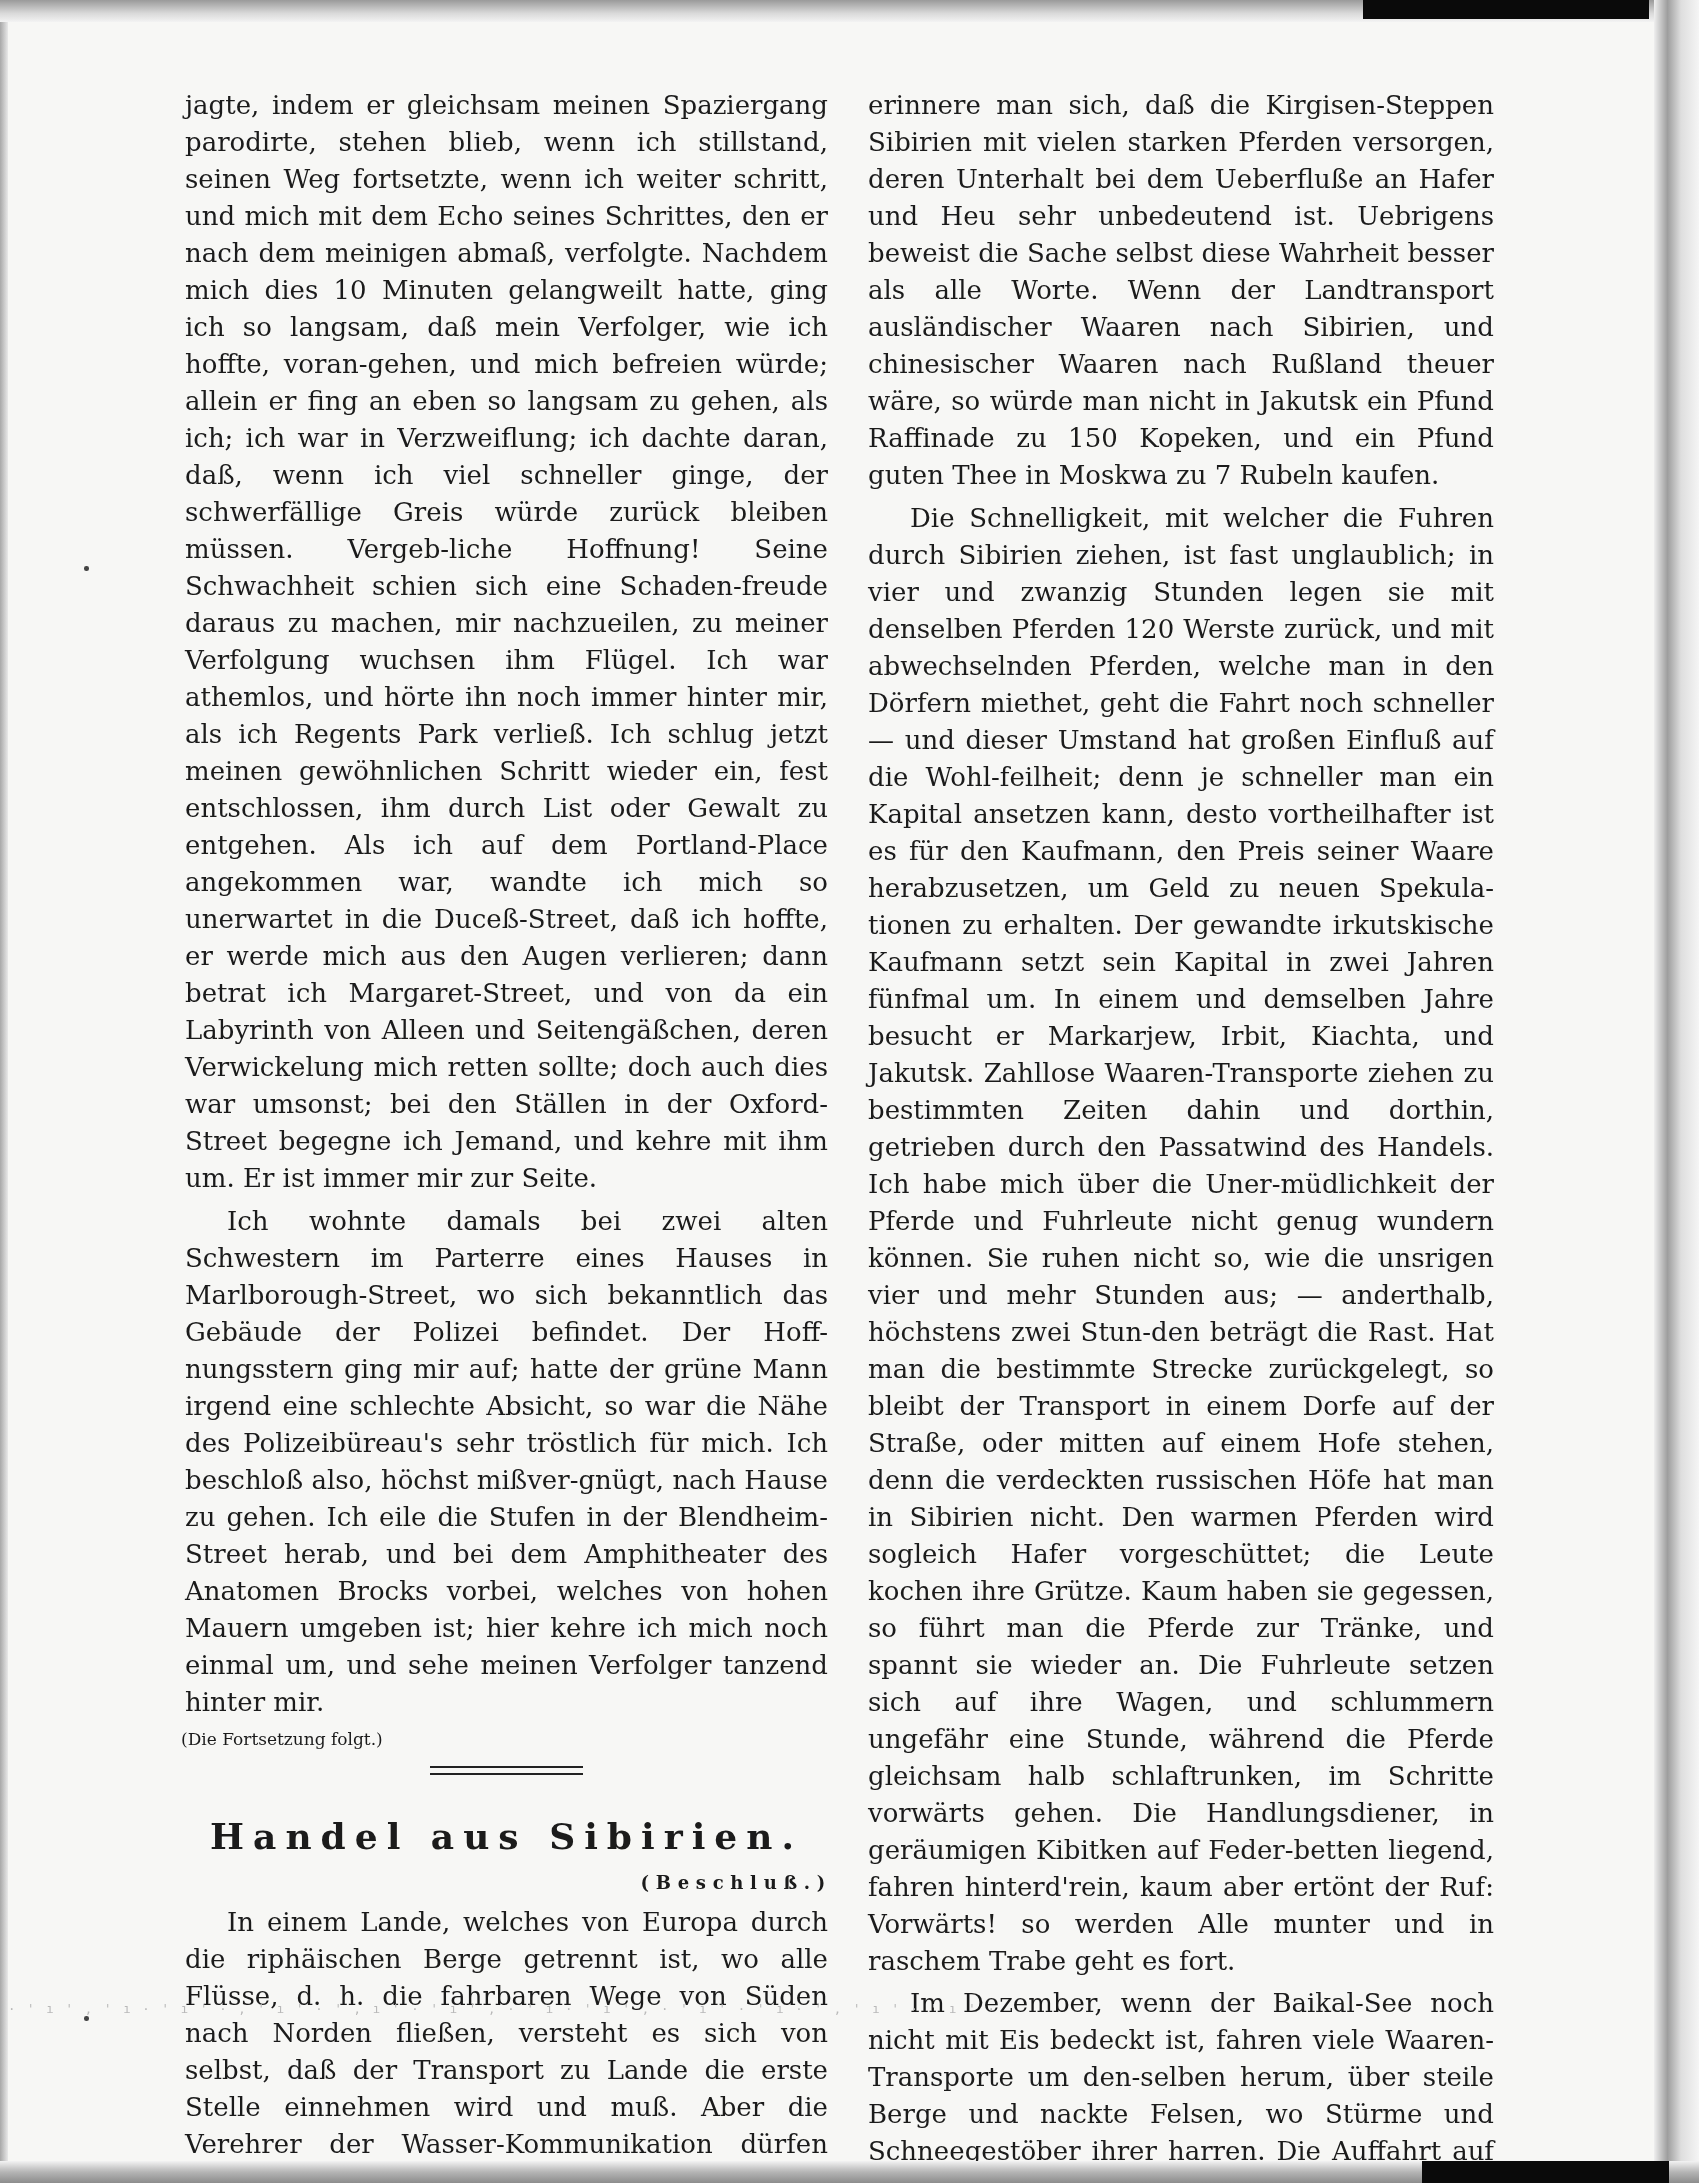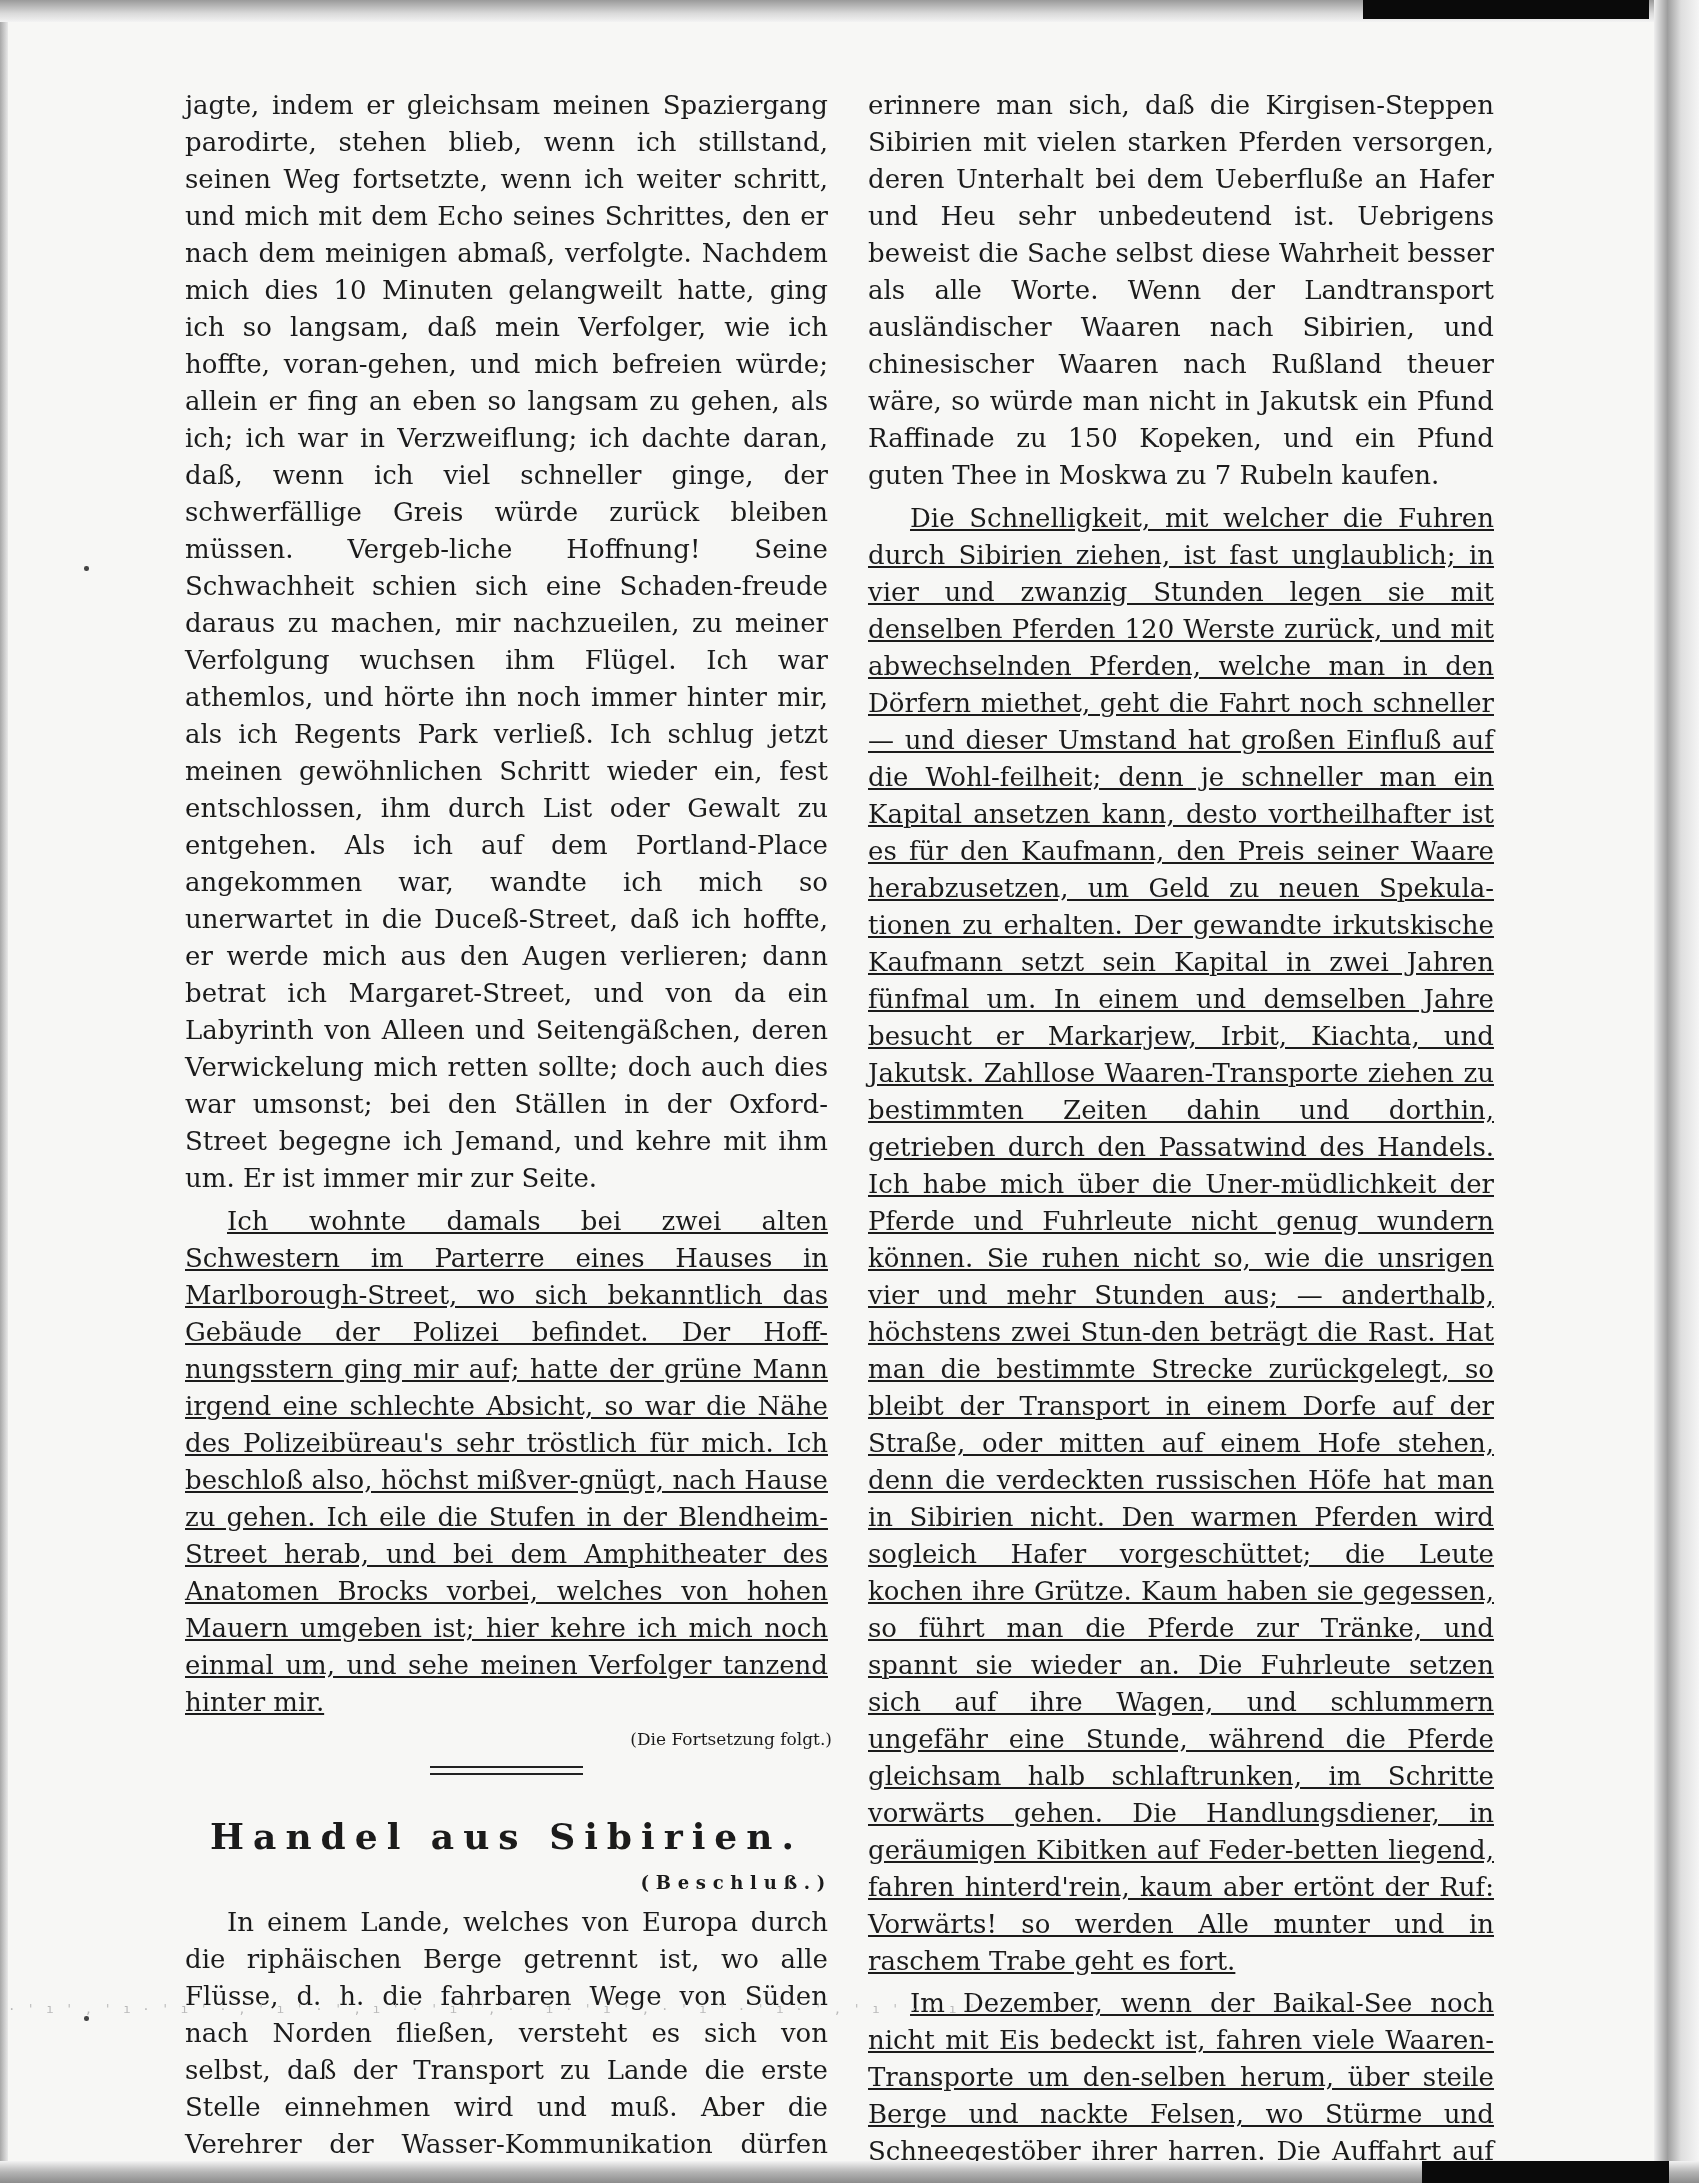--- a/index.html
+++ b/index.html
@@ -34,23 +34,23 @@
   .column {
     position: absolute; top: 83px;
     font-size: 26px; line-height: 37px;
     text-align: justify;
   }
   .col-left { left: 181px; width: 651px; }
   .col-right { left: 864px; width: 634px; }
   .para { margin: 4px; }
   .para.indent { text-indent: 42px; }
   .para + .para { margin-top: 0; }
-  .para.gap { margin-top: 5.6px; text-decoration: underline; }
+  .para.gap { margin-top: 5.6px; }
   .continuation {
-    font-size: 17px; line-height: 28px; text-align: right; margin: 2.2px 0 0 0;
+    font-size: 17px; line-height: 28px; text-align: left; margin: 2.2px 0 0 0;
   }
   .rule {
     display: block; margin: 13.5px auto 0 auto; width: 153px; height: 9px;
     border-top: 2.8px solid #222; border-bottom: 2.8px solid #222; box-sizing: border-box;
   }
   .heading {
     font-size: 36px; line-height: 50px; font-weight: bold; letter-spacing: 9px;
     text-align: center; margin: 36px 0 0 0;
   }
   .subheading {

